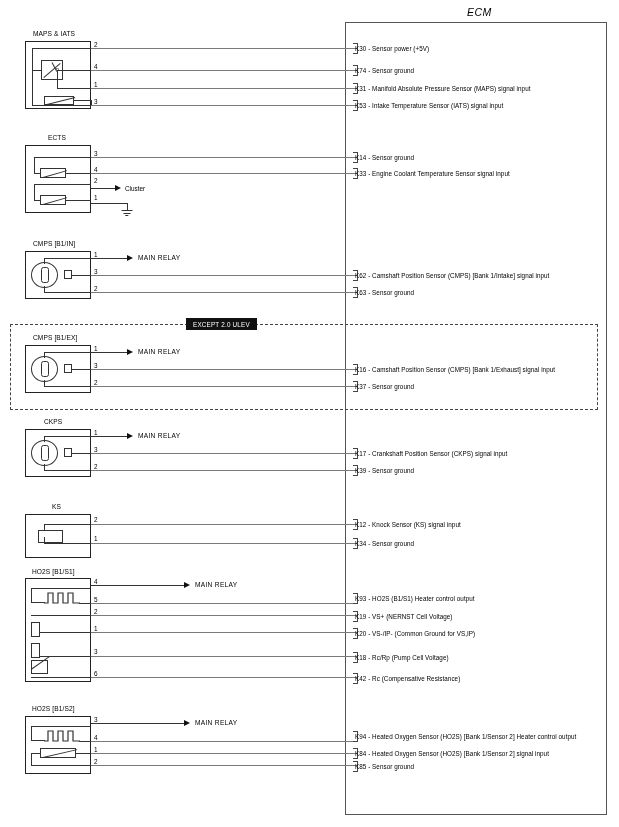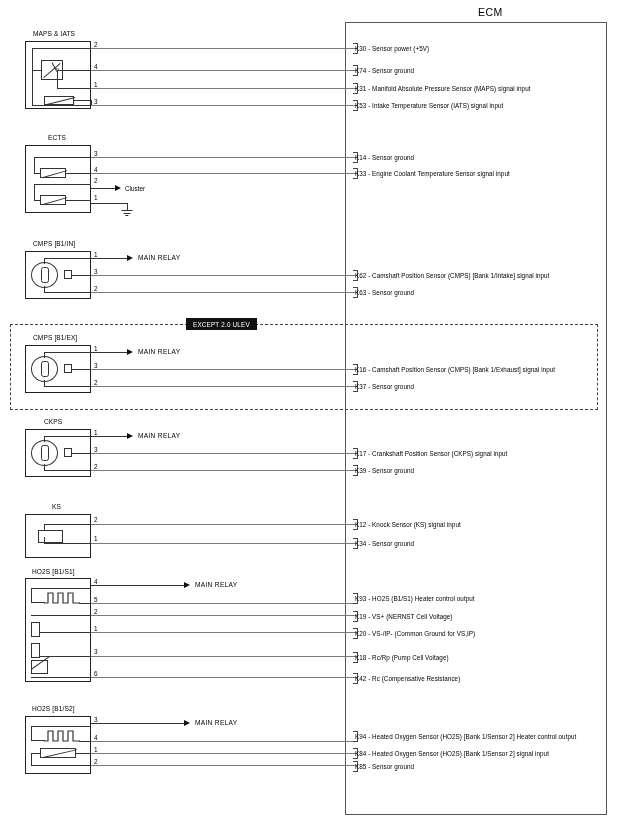--- a/index.html
+++ b/index.html
@@ -38,21 +38,21 @@
   .rrect{position:absolute;border:1.3px solid #333;border-radius:2.5px;background:#fff;box-sizing:border-box;}
 
   .gnd i{position:absolute;background:#333;height:1.1px;left:50%;transform:translateX(-50%);}
   .gnd .g1{width:11px;top:0;} .gnd .g2{width:7px;top:2.6px;} .gnd .g3{width:3.4px;top:5.2px;}
 </style>
 </head>
 <body>
 
 <div id="stage">
 
-  <div class="ecmtitle" style="left:478px;top:6px;">ECM</div>
+  <div class="ecmtitle" style="left:467px;top:6px;font-style:italic;">ECM</div>
   <div class="ecmbox" style="left:345px;top:22px;width:262px;height:793px;"></div>
 
   <div class="lbl" style="left:33px;top:30px;">MAPS &amp; IATS</div>
   <div class="connbox" style="left:25px;top:41px;width:66px;height:68px;"></div>
 
   <div class="sqcell" style="left:41px;top:60px;width:22px;height:20px;"></div>
   <div class="wd" style="left:41px;top:70px;width:22px;transform:rotate(-41deg);"></div>
   <div class="wd" style="left:52px;top:62px;width:9px;transform:rotate(62deg);transform-origin:left center;"></div>
   <div class="lbl" style="left:56px;top:65px;font-size:5px;">p</div>
   <div class="wd" style="left:33px;top:70px;width:8px;"></div>

